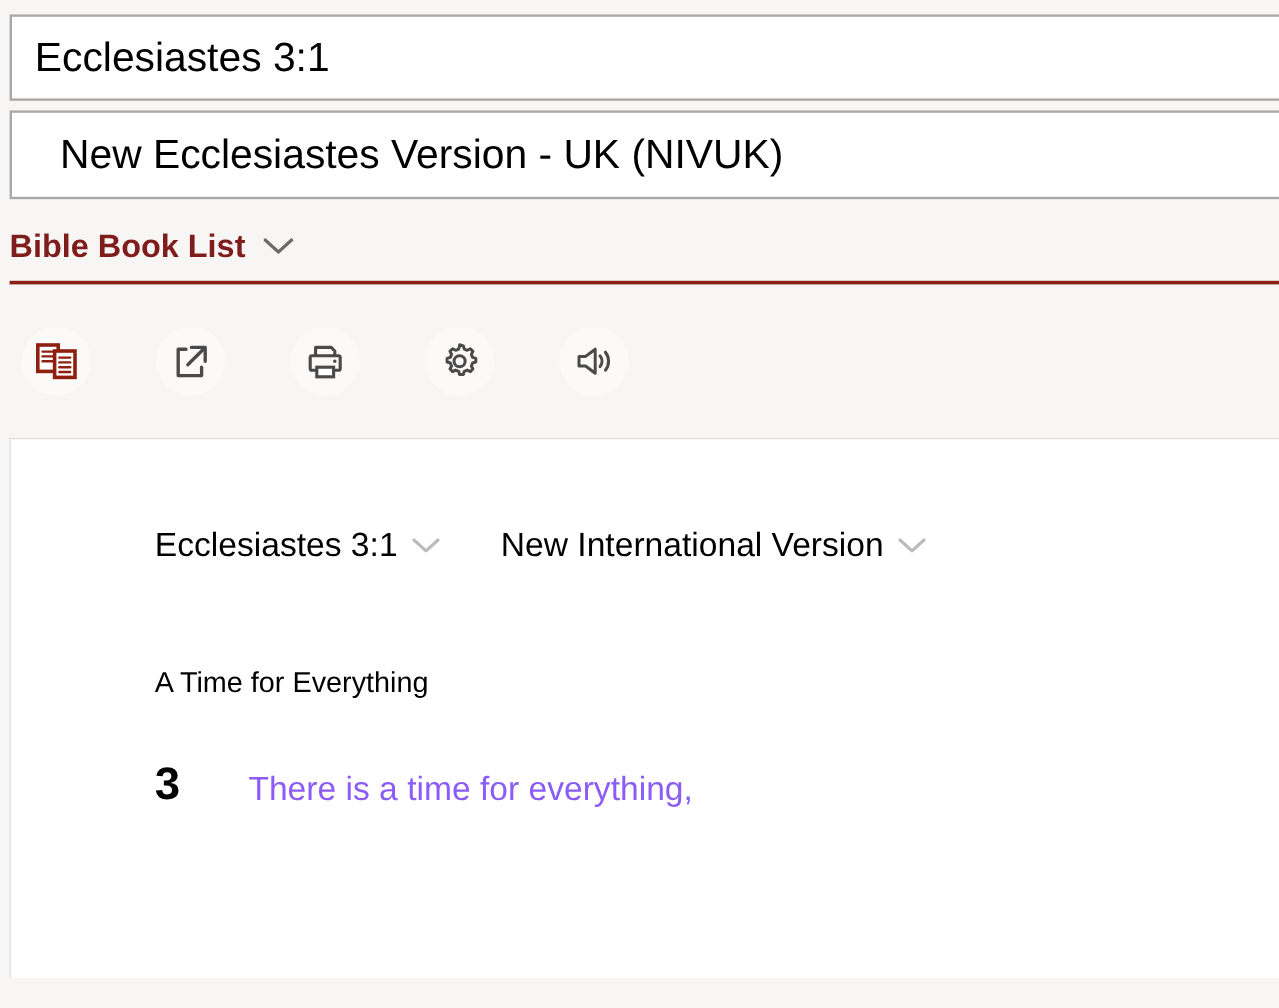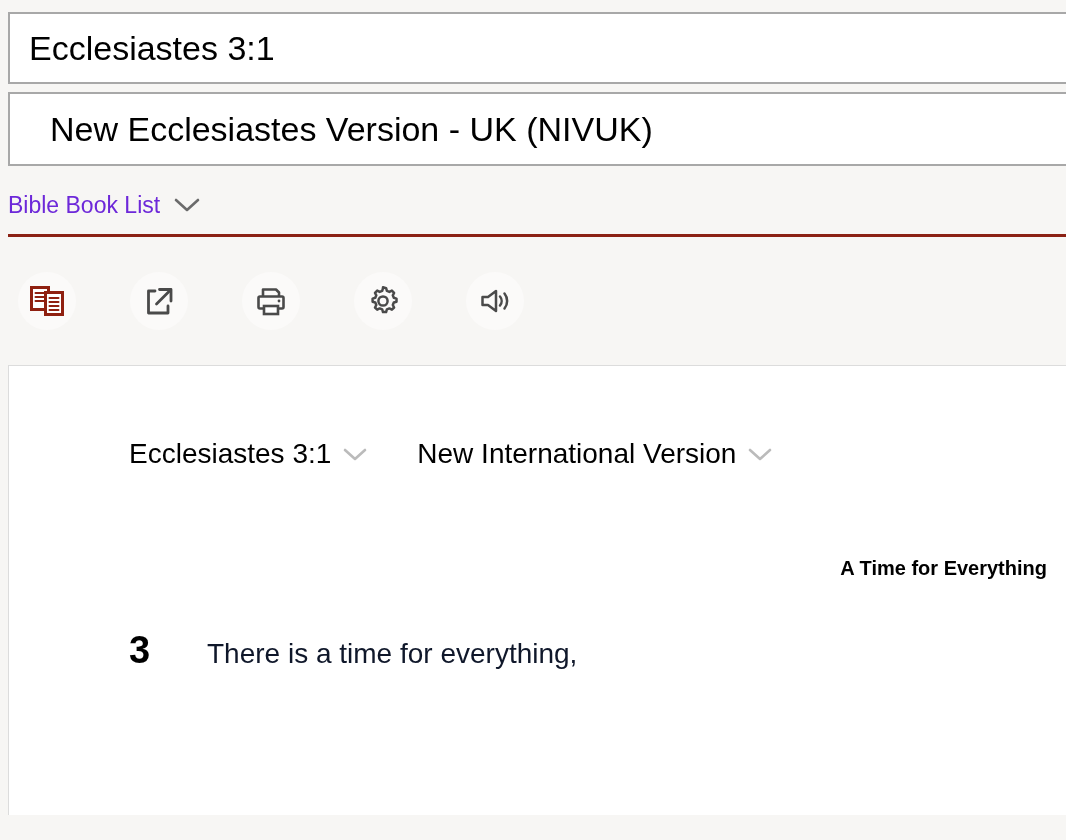--- a/index.html
+++ b/index.html
@@ -45,23 +45,24 @@
 
   
   .booklist-row {
     height: 58px;
     display: flex;
     align-items: center;
     padding-left: 8px;
     margin-top: 10px;
   }
   .booklist-label {
-    font-size: 23px;
-    color: #6d28d9;
+    font-size: 27px;
+    color: #7f1d1d;
     line-height: 1;
+    font-weight: bold;
   }
   .chev {
     display: inline-block;
     margin-left: 14px;
   }
   .chev svg { display: block; }
 
   .red-rule {
     margin-left: 8px;
     width: 1070px;
@@ -116,41 +117,40 @@
   }
   .passage-nav-item .chev { margin-left: 12px; }
   .nav-gap { width: 50px; flex: 0 0 auto; }
 
   .passage-body {
     padding-left: 120px;
     padding-right: 30px;
     margin-top: 88px;
   }
   .passage-heading {
-    font-size: 20px;
-    font-weight: bold;
+    font-size: 24px;
+    font-weight: normal;
     color: #000000;
     line-height: 1;
-    text-align: right;
   }
   .verse-block {
     display: flex;
     margin-top: 52px;
   }
   .verse-num {
     font-size: 38px;
     font-weight: bold;
     color: #000000;
     width: 78px;
     flex: 0 0 auto;
     line-height: 1.1;
   }
   .verse-lines {
     font-size: 28px;
-    color: #0f172a;
+    color: #8b5cf6;
     line-height: 1.72;
   }
   .verse-line-indent { padding-left: 34px; }
 </style>
 </head>
 <body>
 
 <div class="topgap"></div>
 
 <div class="field field-search">

